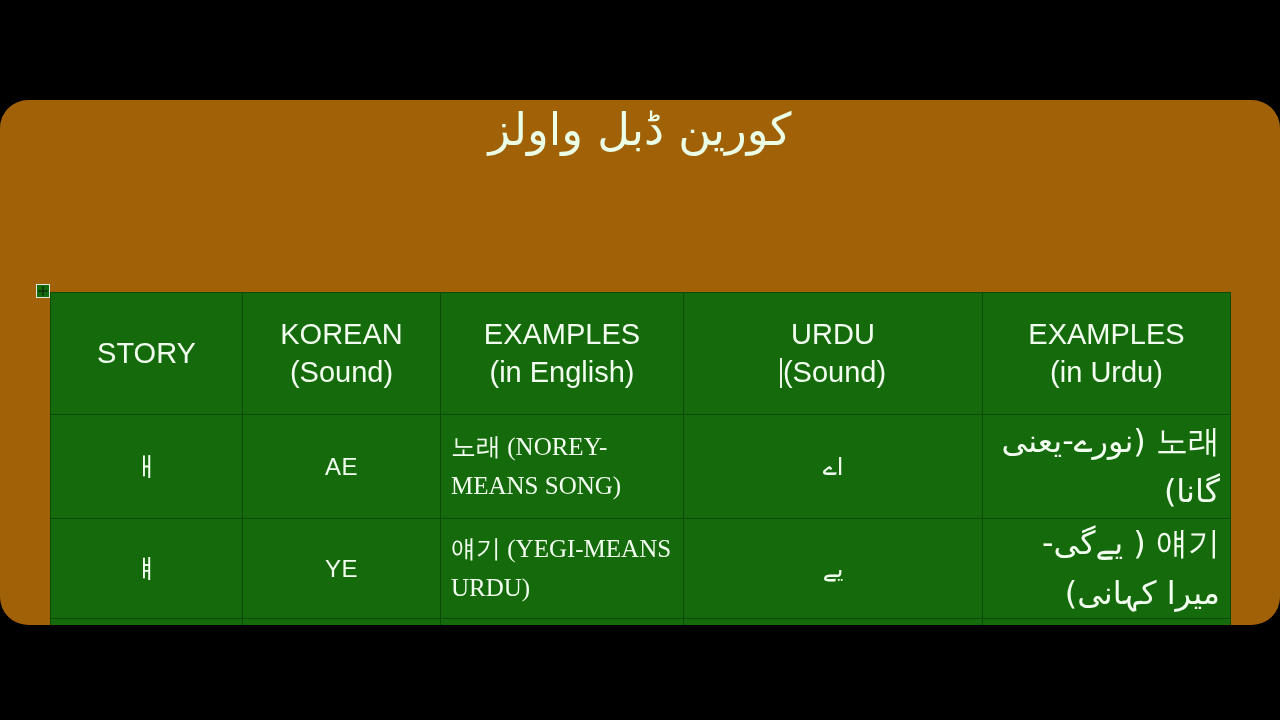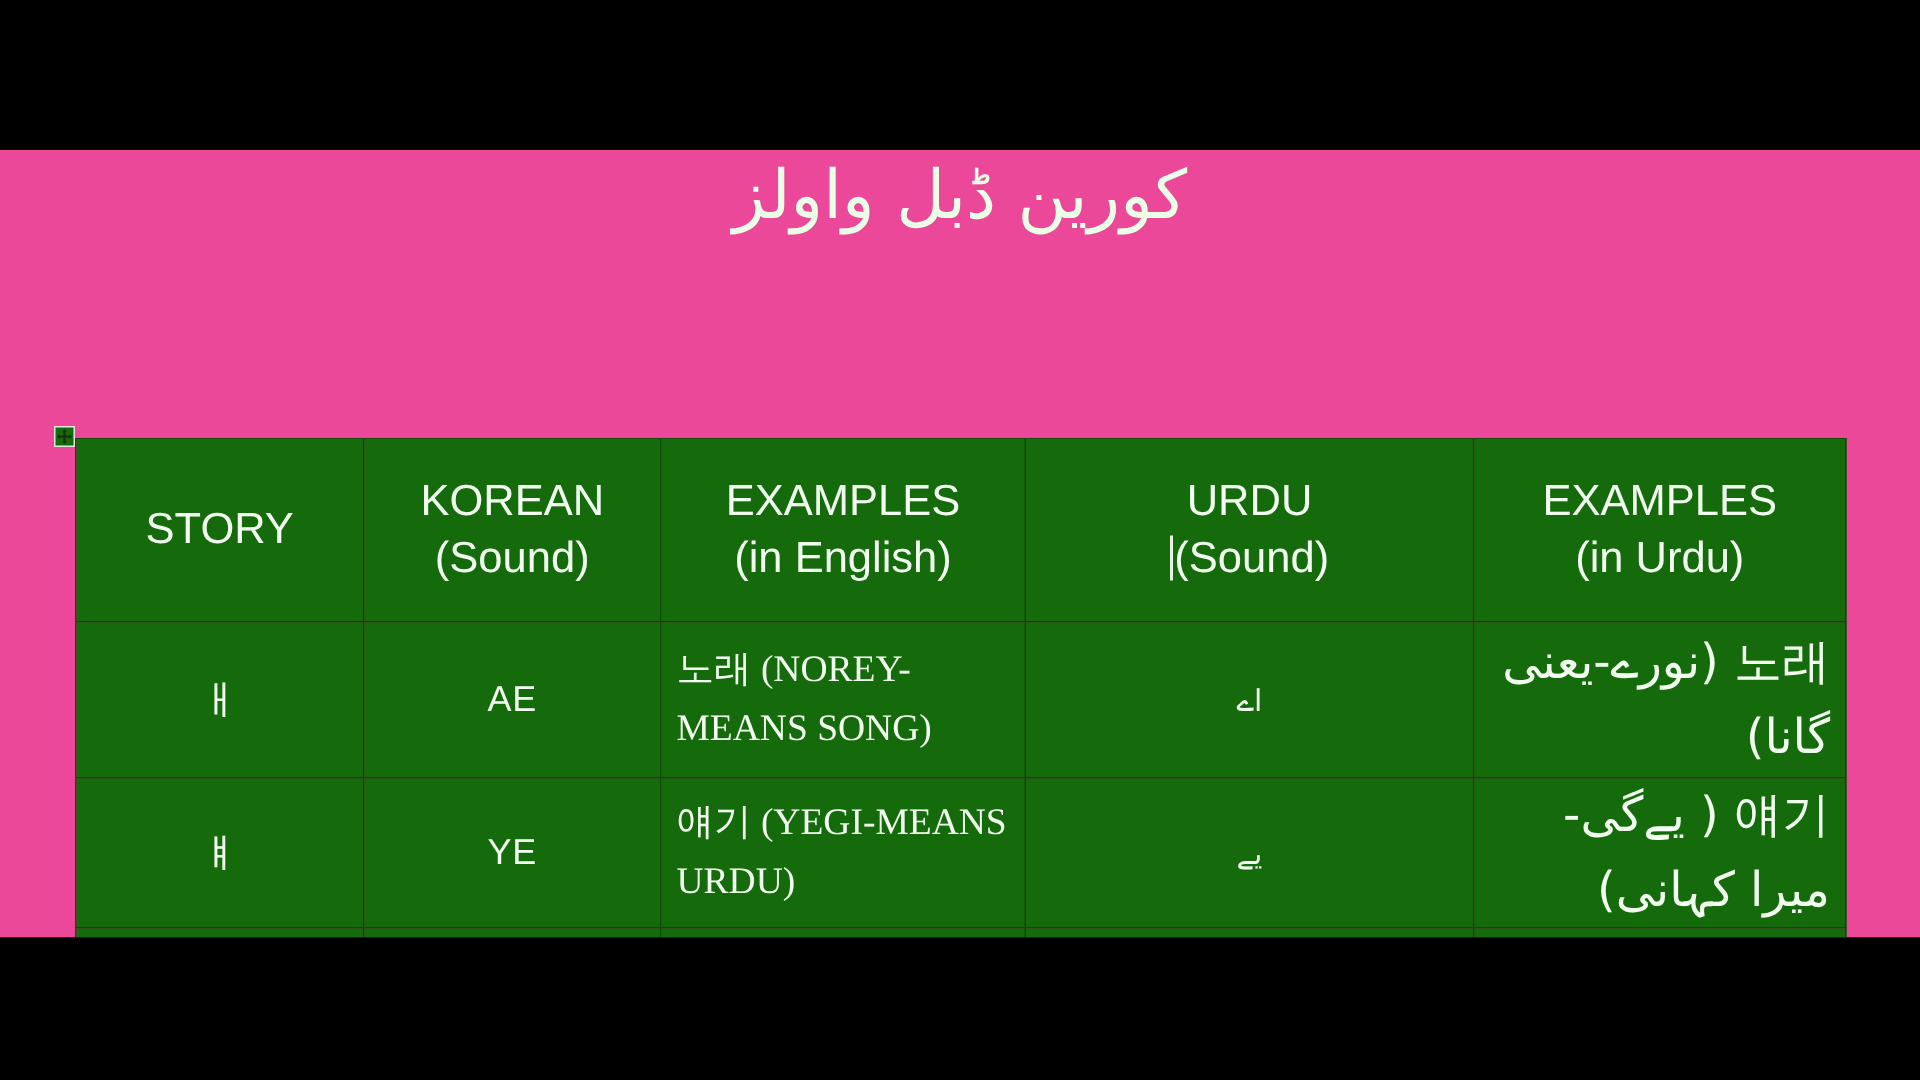--- a/index.html
+++ b/index.html
@@ -23,22 +23,23 @@
     z-index:30;
   }
   #letterbox-top { top:0; height:100px; }
   #letterbox-bottom { top:625px; height:95px; }
 
   
   #slide {
     position:absolute;
     left:0; top:100px;
     width:1280px; height:525px;
-    background:#ec4899;
+    background:#a16207;
     overflow:hidden;
+    border-radius:28px;
   }
 
   
   #slide-title {
     position:absolute;
     left:0; top:2px;
     width:1280px;
     text-align:center;
     color:#eaffe6;
     font-size:45px;
@@ -115,21 +116,21 @@
     letter-spacing:0.5px;
   }
   .cell-ex-en {
     text-align:left;
     font-size:25px;
     line-height:1.55;
     font-family:Liberation Serif, serif;
   }
   .cell-urdu {
     text-align:center;
-    font-size:20px;
+    font-size:24px;
     direction:rtl;
     font-family:"DejaVu Sans", sans-serif;
   }
   .cell-ex-ur {
     text-align:right;
     font-size:32px;
     line-height:1.55;
     direction:rtl;
     font-family:"DejaVu Sans", sans-serif;
   }

